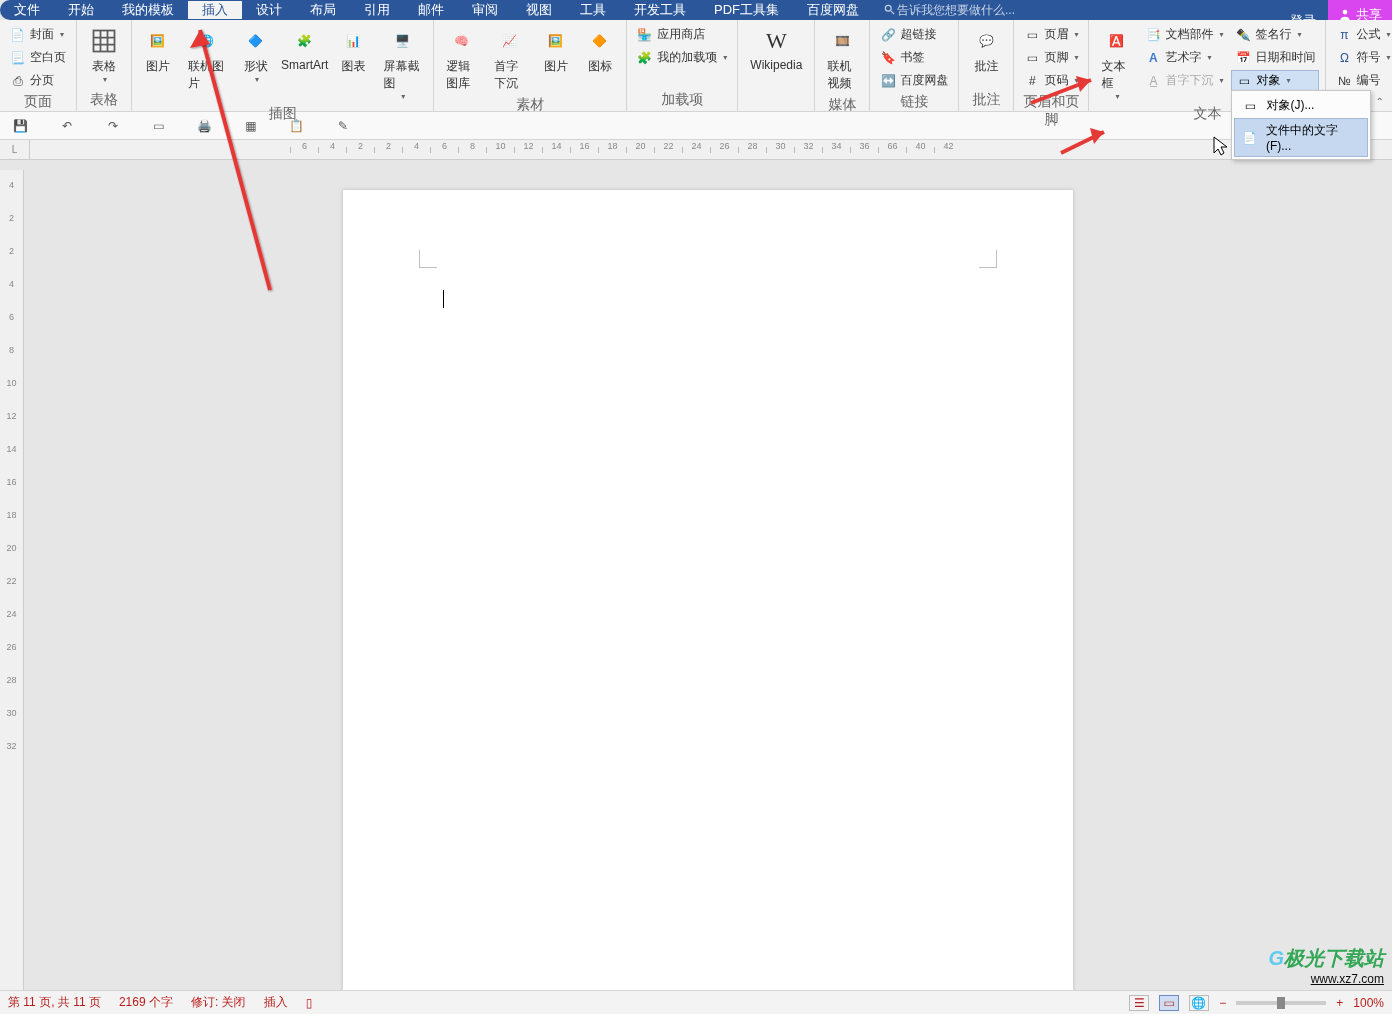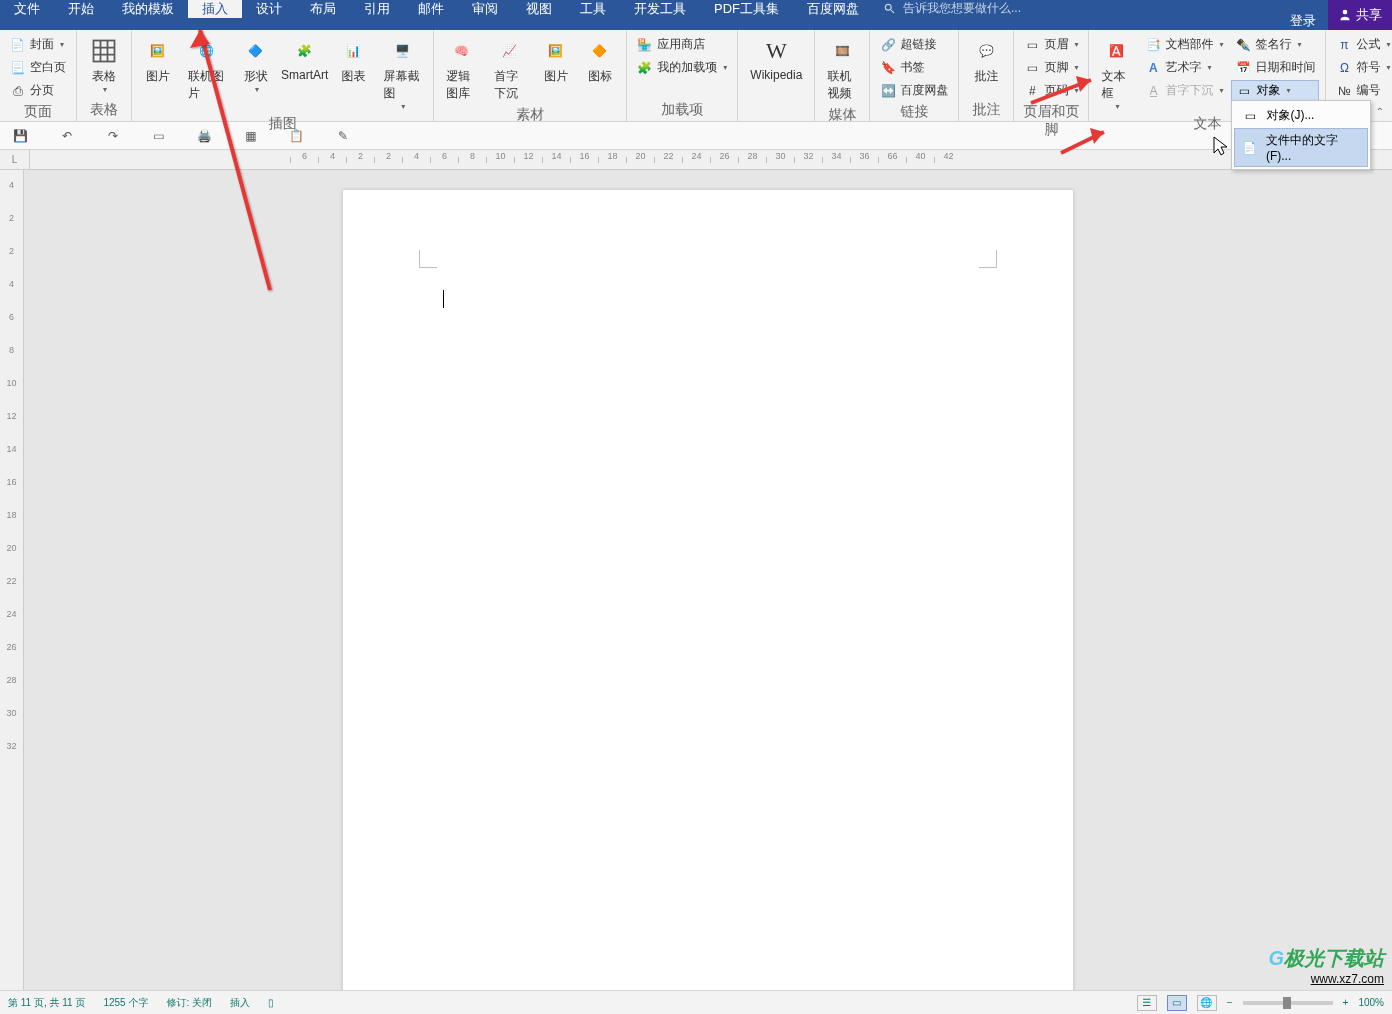--- a/index.html
+++ b/index.html
@@ -8,42 +8,43 @@
     font-size: 12px;
     background: #e6e6e6;
     width: 1392px;
     height: 1014px;
     overflow: hidden;
     position: relative;
   }
   
   
   .tabs-bar {
-    height: 30px;
+    height: 20px;
     background: #2b579a;
     display: flex;
-    align-items: flex-start;
+    align-items: center;
     color: #fff;
     position: relative;
+    border-radius: 15px;
   }
   .tab {
     padding: 0 14px;
     display: flex;
     align-items: center;
     cursor: pointer;
     font-size: 13px;
   }
   .tab.active {
     background: #f3f3f3;
     color: #2b579a;
   }
   .tell-me {
     display: flex;
     align-items: center;
-    gap: 6px;
+    gap: 0;
     margin-left: 10px;
     color: #c8d3e6;
     font-size: 12px;
   }
   .tell-me svg { width: 14px; height: 14px; }
   .top-right {
     position: absolute;
     right: 0;
     top: 0;
     height: 30px;
@@ -52,21 +53,21 @@
   }
   .login {
     padding: 4px 12px;
     display: flex;
     align-items: center;
     cursor: pointer;
     font-size: 13px;
     margin-top: 12px;
   }
   .share {
-    background: #4c1d95;
+    background: #d946ef;
     padding: 0 10px;
     display: flex;
     align-items: center;
     gap: 4px;
     cursor: pointer;
     font-size: 13px;
   }
   
   
   .ribbon {
@@ -288,22 +289,22 @@
   
   
   .status-bar {
     position: absolute;
     bottom: 0; left: 0; right: 0;
     height: 24px;
     background: #f3f3f3;
     border-top: 1px solid #d4d4d4;
     display: flex;
     align-items: center;
-    font-size: 10px;
-    color: #0f766e;
+    font-size: 12px;
+    color: #b91c1c;
     padding: 0 8px;
     gap: 18px;
   }
   .status-right {
     margin-left: auto;
     display: flex;
     align-items: center;
     gap: 10px;
   }
   .zoom-slider {
@@ -752,21 +753,21 @@
     <div class="page">
       <div class="corner-mark corner-tl"></div>
       <div class="corner-mark corner-tr"></div>
       <div class="cursor-line"></div>
     </div>
   </div>
 </div>
 
 <div class="status-bar">
   <span>第 11 页, 共 11 页</span>
-  <span>1255 个字</span>
+  <span>2169 个字</span>
   <span>修订: 关闭</span>
   <span>插入</span>
   <span>▯</span>
   <div class="status-right">
     <div class="view-btn">☰</div>
     <div class="view-btn active">▭</div>
     <div class="view-btn">🌐</div>
     <span>−</span>
     <div class="zoom-slider"></div>
     <span>+</span>

